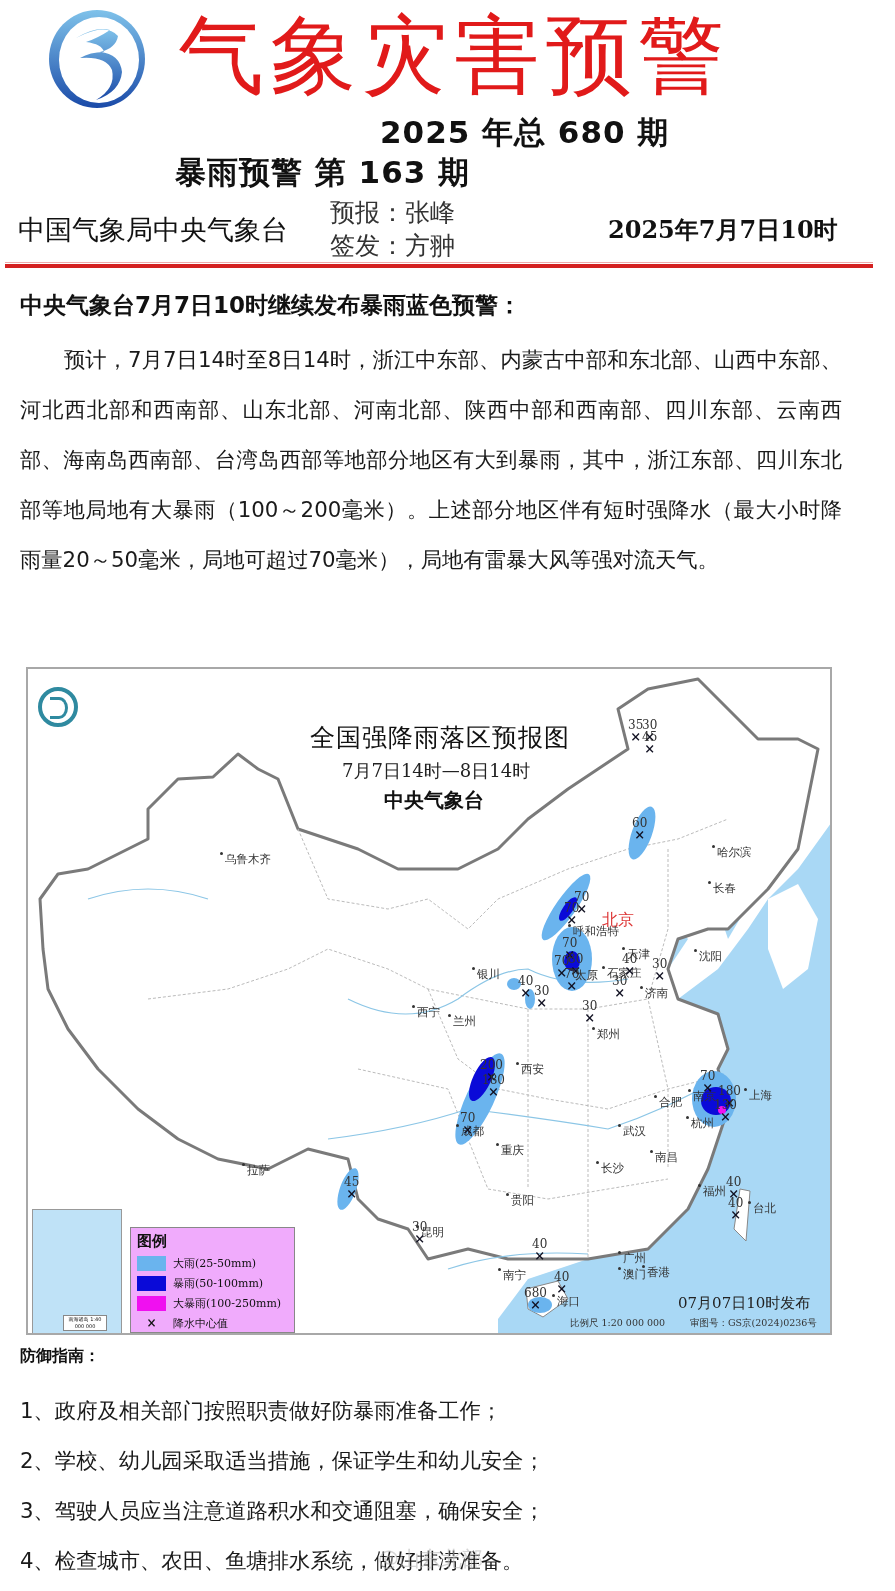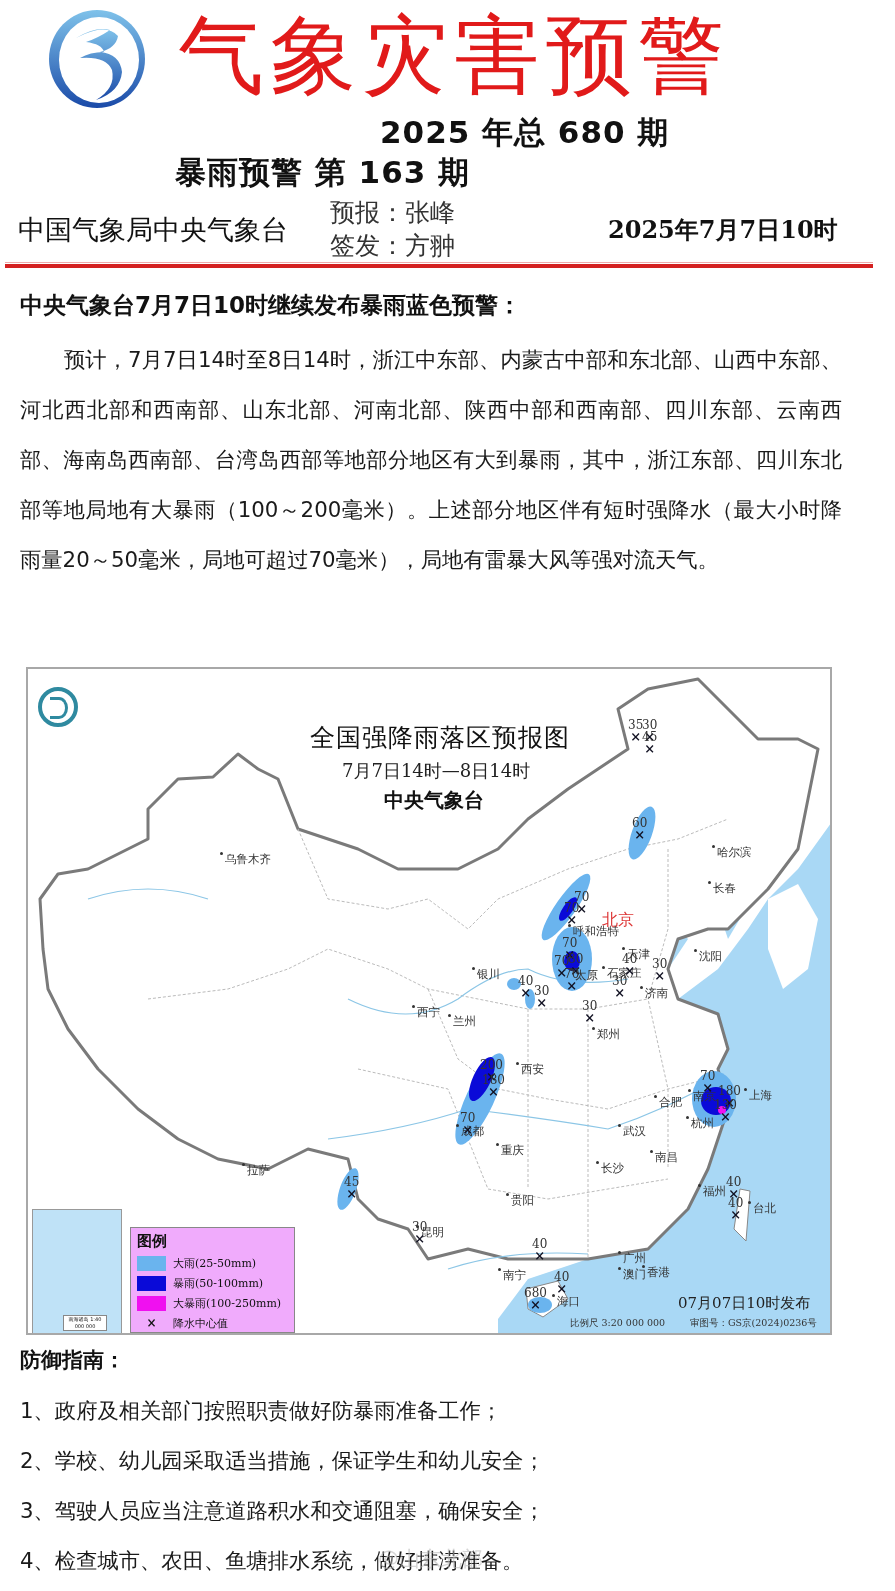--- a/index.html
+++ b/index.html
@@ -38,21 +38,21 @@
   .inset-scale { position: absolute; left: 30px; bottom: 3px; width: 44px; height: 16px; background: #fff; border: 1px solid #888; font-size: 5px; text-align: center; line-height: 7px; }
   .legend { position: absolute; left: 102px; top: 558px; width: 165px; height: 106px; border: 1px solid #888; background: #f0abfc; padding: 4px 6px; font-family: "DejaVu Serif", "Liberation Serif", serif; }
   .legend-title { font-size: 15px; font-weight: bold; margin-bottom: 2px; }
   .legend-row { display: flex; align-items: center; height: 20px; font-size: 11px; white-space: nowrap; }
   .swatch { width: 29px; height: 15px; margin-right: 7px; }
   .legend-x { width: 29px; margin-right: 7px; text-align: center; font-weight: bold; font-size: 12px; }
   .issued { position: absolute; left: 650px; top: 625px; font-family: "DejaVu Serif", "Liberation Serif", serif; font-size: 15px; white-space: nowrap; color: #222; }
   .scale { position: absolute; left: 542px; top: 648px; font-family: "DejaVu Serif", "Liberation Serif", serif; font-size: 9.5px; white-space: nowrap; color: #333; }
   .approval { position: absolute; left: 662px; top: 648px; font-family: "DejaVu Serif", "Liberation Serif", serif; font-size: 9.5px; white-space: nowrap; color: #333; }
 
-  .guide-title { position: absolute; left: 20px; top: 1346px; font-size: 21px; font-weight: bold; white-space: nowrap; }
+  .guide-title { position: absolute; left: 20px; top: 1346px; font-size: 16px; font-weight: bold; white-space: nowrap; }
   .guide-list { position: absolute; left: 20px; top: 1386px; list-style: none; font-size: 21.3px; line-height: 50px; color: #1a1a1a; }
   .guide-list li { white-space: nowrap; }
   .watermark { position: absolute; left: 378px; top: 1545px; font-size: 21px; color: rgba(180,180,180,0.55); white-space: nowrap; }
 </style>
 </head>
 <body>
 
 <div class="logo">
   <svg width="102" height="102" viewBox="0 0 102 102">
     <defs>
@@ -228,21 +228,21 @@
       <span class="swatch" style="background:#f010f0"></span>
       <span>大暴雨(100-250mm)</span>
     </div>
     <div class="legend-row">
       <span class="legend-x">×</span>
       <span>降水中心值</span>
     </div>
   </div>
 
   <div class="issued">07月07日10时发布</div>
-  <div class="scale">比例尺 3:20 000 000</div>
+  <div class="scale">比例尺 1:20 000 000</div>
   <div class="approval">审图号：GS京(2024)0236号</div>
 </div>
 
 <div class="guide-title">防御指南：</div>
 <ul class="guide-list">
   <li>1、政府及相关部门按照职责做好防暴雨准备工作；</li>
   <li>2、学校、幼儿园采取适当措施，保证学生和幼儿安全；</li>
   <li>3、驾驶人员应当注意道路积水和交通阻塞，确保安全；</li>
   <li>4、检查城市、农田、鱼塘排水系统，做好排涝准备。</li>
 </ul>

